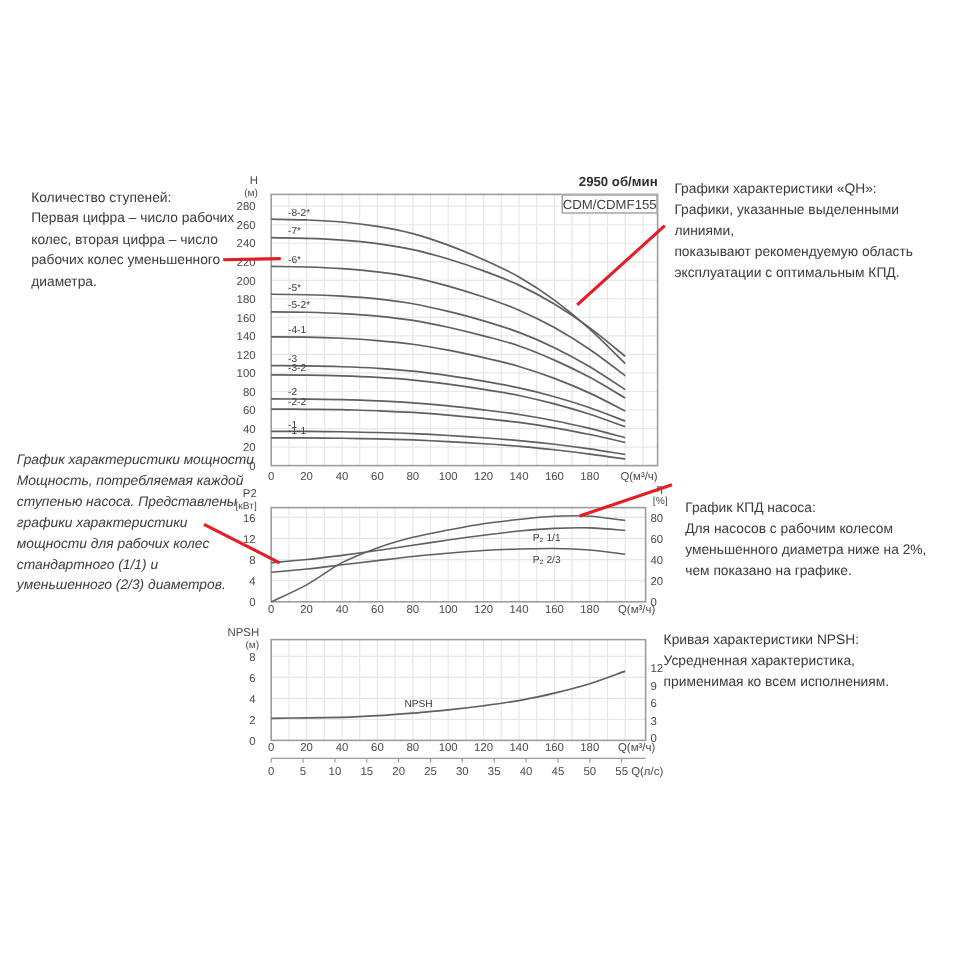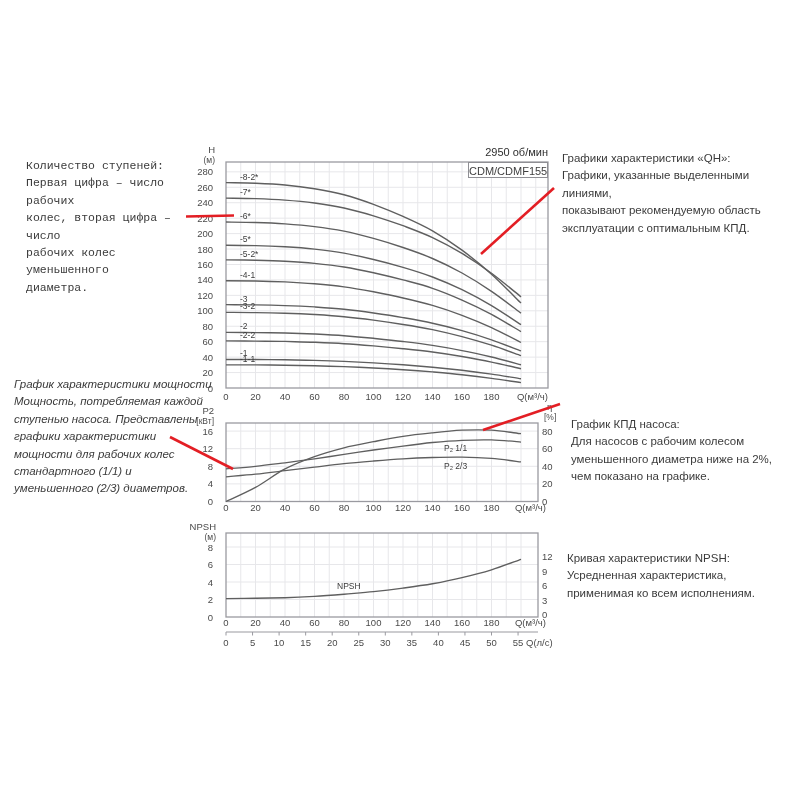--- a/index.html
+++ b/index.html
@@ -1,20 +1,20 @@
 <!DOCTYPE html>
 <html><head>
 <meta charset="utf-8">
 <style>
   html,body{margin:0;padding:0;background:#ffffff;}
   body{font-family:"Liberation Sans", sans-serif;}
   #canvas{position:relative;width:800px;height:800px;background:#fff;overflow:hidden;}
   #fig{position:absolute;left:0;top:0;}
   .ann{position:absolute;white-space:pre-line;font-size:11.5px;line-height:17.4px;color:#3b3b3b;}
-  .rpm{position:absolute;left:392px;top:146px;width:156px;text-align:right;font-size:11px;color:#2e2e2e;}
+  .rpm{position:absolute;left:392px;top:146px;width:156px;text-align:right;font-size:11px;color:#2e2e2e;font-weight:bold;}
   .badge{position:absolute;left:468px;top:162px;width:80px;height:16px;border:1.4px solid #8f8f94;
          box-sizing:border-box;text-align:center;line-height:17px;font-size:11px;color:#3f3f3f;background:#fff;}
 </style>
 </head>
 <body>
 
 <div id="canvas">
   <svg id="fig" width="800" height="800">
       <line x1="240.75" y1="162" x2="240.75" y2="388" stroke="#e7e7ea" stroke-width="1"></line>
       <line x1="255.5" y1="162" x2="255.5" y2="388" stroke="#e7e7ea" stroke-width="1"></line>
@@ -237,36 +237,36 @@
       <text x="526" y="646" text-anchor="start" font-size="9.5" fill="#4a4a4a" font-family="&quot;Liberation Sans&quot;, sans-serif">Q(л/с)</text>
       <line x1="186" y1="216.5" x2="234" y2="215.5" stroke="#e31e24" stroke-width="2.6"></line>
       <line x1="554" y1="188" x2="481" y2="254" stroke="#e31e24" stroke-width="2.6"></line>
       <line x1="170" y1="437" x2="233" y2="469" stroke="#e31e24" stroke-width="2.6"></line>
       <line x1="560" y1="404" x2="483" y2="430" stroke="#e31e24" stroke-width="2.6"></line>
     </svg>
 
   <div class="rpm">2950 об/мин</div>
   <div class="badge">CDM/CDMF155</div>
 
-  <div class="ann" style="left:26px;top:157px;width:178px;font-family:Liberation Mono, monospace;">Количество ступеней:
+  <div class="ann" style="left:26px;top:157px;width:178px;">Количество ступеней:
 Первая цифра – число рабочих
 колес, вторая цифра – число
 рабочих колес уменьшенного
 диаметра.</div>
   <div class="ann" style="left:14px;top:376px;width:205px;font-style:italic;">График характеристики мощности
 Мощность, потребляемая каждой
 ступенью насоса. Представлены
 графики характеристики
 мощности для рабочих колес
 стандартного (1/1) и
 уменьшенного (2/3) диаметров.</div>
   <div class="ann" style="left:562px;top:150px;width:238px;">Графики характеристики «QH»:
 Графики, указанные выделенными линиями,
 показывают рекомендуемую область
 эксплуатации с оптимальным КПД.</div>
   <div class="ann" style="left:571px;top:384px;width:230px;margin-top:32px;">График КПД насоса:
 Для насосов с рабочим колесом
 уменьшенного диаметра ниже на 2%,
 чем показано на графике.</div>
-  <div class="ann" style="left:567px;top:526px;width:234px;margin-top:24px;">Кривая характеристики NPSH:
+  <div class="ann" style="left:553px;top:526px;width:234px;">Кривая характеристики NPSH:
 Усредненная характеристика,
 применимая ко всем исполнениям.</div>
 </div>
 
 </body></html>

